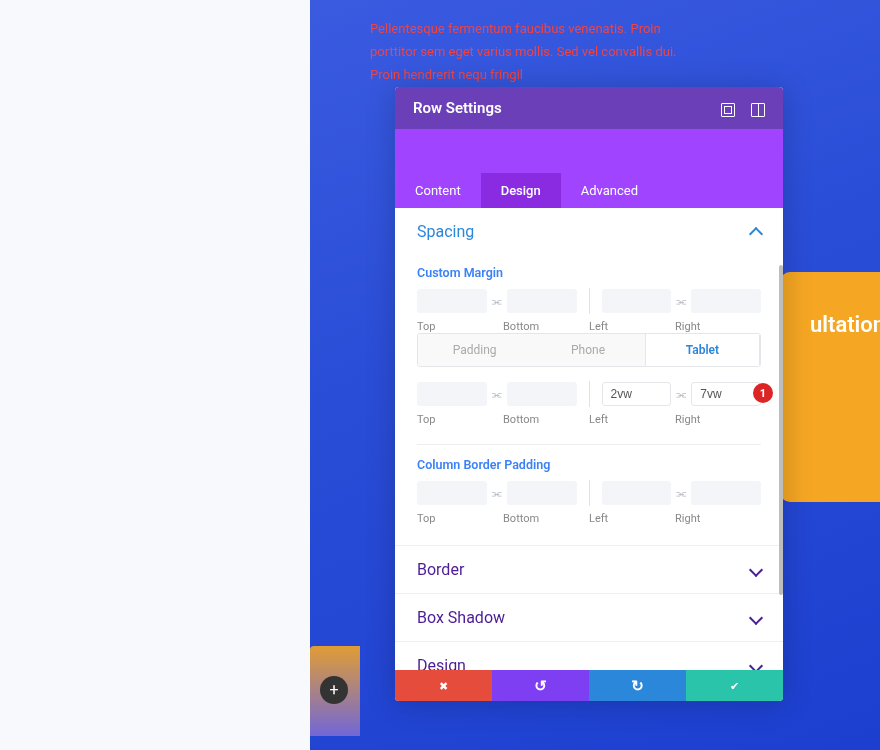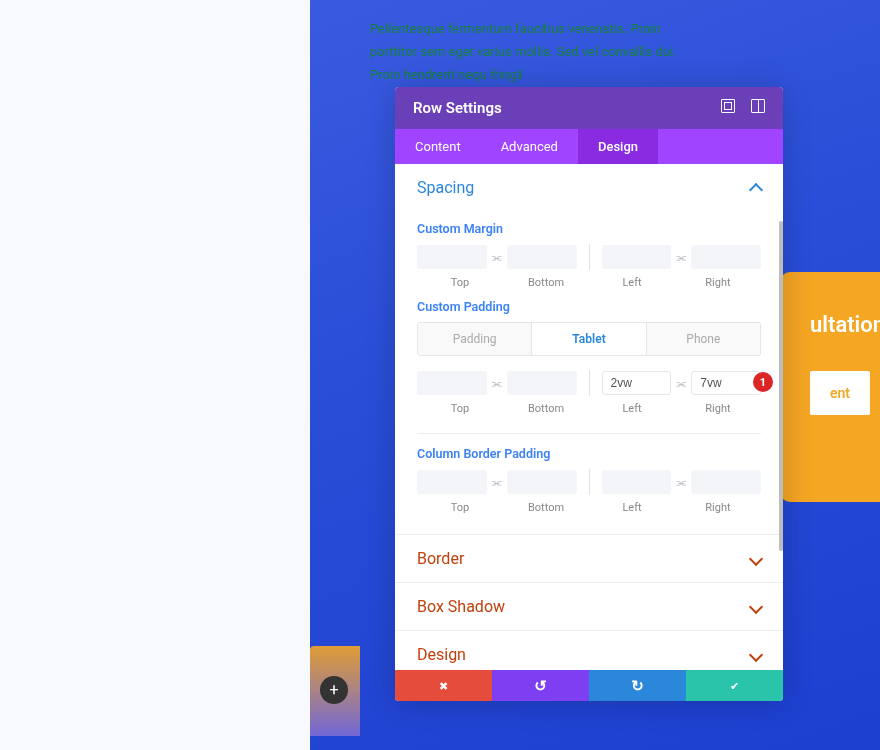--- a/index.html
+++ b/index.html
@@ -43,21 +43,21 @@
     font-weight: 600;
     font-size: 14px;
     padding: 14px 20px;
     border-radius: 2px;
     display: inline-block;
   }
   .hero-text {
     position: absolute;
     left: 370px; top: 18px;
     width: 320px;
-    color: #15803d;
+    color: #ef4444;
     font-size: 13px;
     line-height: 1.75;
   }
   .plus-btn {
     position: absolute;
     left: 320px; top: 676px;
     width: 28px; height: 28px;
     background: #333;
     border-radius: 50%;
     color: #fff;
@@ -85,21 +85,21 @@
     overflow: hidden;
     display: flex;
     flex-direction: column;
     height: 614px;
   }
   .modal-header {
     background: #6b3fb8;
     color: #fff;
     padding: 12px 18px;
     display: flex;
-    align-items: flex-start;
+    align-items: flex-end;
     justify-content: space-between;
     font-size: 15px;
     font-weight: 600;
   }
   .modal-header .icons { display: flex; gap: 16px; }
   .modal-header .hicon {
     width: 14px; height: 14px;
     border: 1.5px solid #fff;
     display: inline-block;
   }
@@ -114,20 +114,21 @@
 
   .tabs {
     background: #a044ff;
     display: flex;
     font-size: 13px;
     color: #fff;
   }
   .tab {
     padding: 10px 20px;
     cursor: pointer;
+    margin-top: 44px;
   }
   .tab.active {
     background: #8a2be2;
     font-weight: 500;
   }
 
   .modal-body {
     flex: 1;
     overflow-y: auto;
     position: relative;
@@ -142,21 +143,21 @@
 
   .section {
     border-bottom: 1px solid #eee;
   }
   .section-head {
     display: flex;
     align-items: center;
     justify-content: space-between;
     padding: 14px 22px;
     font-size: 16px;
-    color: #c2410c;
+    color: #4c1d95;
     cursor: pointer;
   }
   .section-head.open { color: #2b87da; }
   .chev {
     width: 10px; height: 10px;
     border-right: 2px solid currentColor;
     border-bottom: 2px solid currentColor;
     transform: rotate(45deg);
     display: inline-block;
   }
@@ -197,21 +198,21 @@
   .vdiv {
     width: 1px; height: 26px; background: #e0e2e8;
     margin: 0 4px;
   }
   .sub-labels {
     display: flex;
     font-size: 11px;
     color: #888;
     margin-top: 6px;
   }
-  .sub-labels > div { flex:1; text-align:center; }
+  .sub-labels > div { flex:1; }
 
   .device-tabs {
     display: flex;
     border: 1px solid #e4e6ea;
     border-radius: 3px;
     overflow: hidden;
     margin-bottom: 14px;
   }
   .dtab {
     flex: 1;
@@ -273,39 +274,38 @@
 <body>
 
 <div class="page-left"></div>
 <div class="page-right"></div>
 
 <div class="hero-text">Pellentesque fermentum faucibus venenatis. Proin porttitor sem eget varius mollis. Sed vel convallis dui. Proin hendrerit nequ
 fringil</div>
 
 <div class="orange-card">
   <div class="title">ultation</div>
-  <div class="btn">ent</div>
 </div>
 
 <div class="gradient-square"></div>
 <div class="plus-btn">+</div>
 
 <div class="modal">
   <div class="modal-header">
     <span>Row Settings</span>
     <span class="icons">
       <span class="hicon expand"></span>
       <span class="hicon panel"></span>
     </span>
   </div>
 
   <div class="tabs">
     <div class="tab">Content</div>
+    <div class="tab active">Design</div>
     <div class="tab">Advanced</div>
-    <div class="tab active">Design</div>
   </div>
 
   <div class="modal-body">
     <div class="scroll-ind"></div>
 
     <div class="section">
       <div class="section-head open">
         <span>Spacing</span>
         <span class="chev up"></span>
       </div>
@@ -325,25 +325,24 @@
             <input class="inp" value="" style="">
           </div>
         </div>
         <div class="sub-labels">
           <div>Top</div>
           <div>Bottom</div>
           <div>Left</div>
           <div>Right</div>
         </div>
 
-        <div class="field-label">Custom Padding</div>
         <div class="device-tabs">
           <div class="dtab">Padding</div>
+          <div class="dtab">Phone</div>
           <div class="dtab active">Tablet</div>
-          <div class="dtab">Phone</div>
         </div>
         <div class="box-row">
           <div class="badge">1</div>
           <div class="pair">
             <input class="inp" value="" style="">
             <span class="link">⫘</span>
             <input class="inp" value="" style="">
           </div>
           <div class="vdiv"></div>
           <div class="pair">

